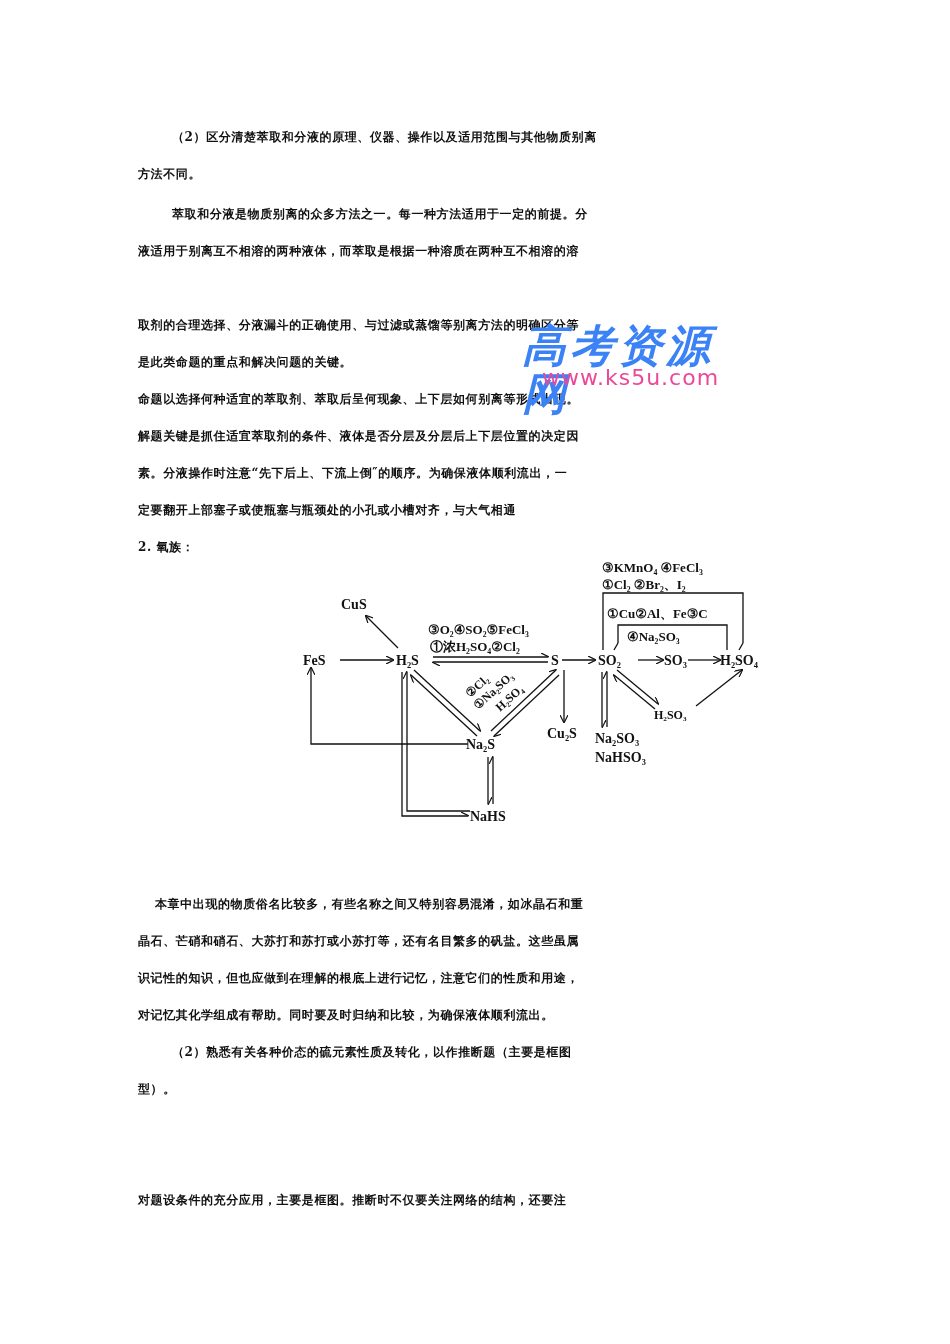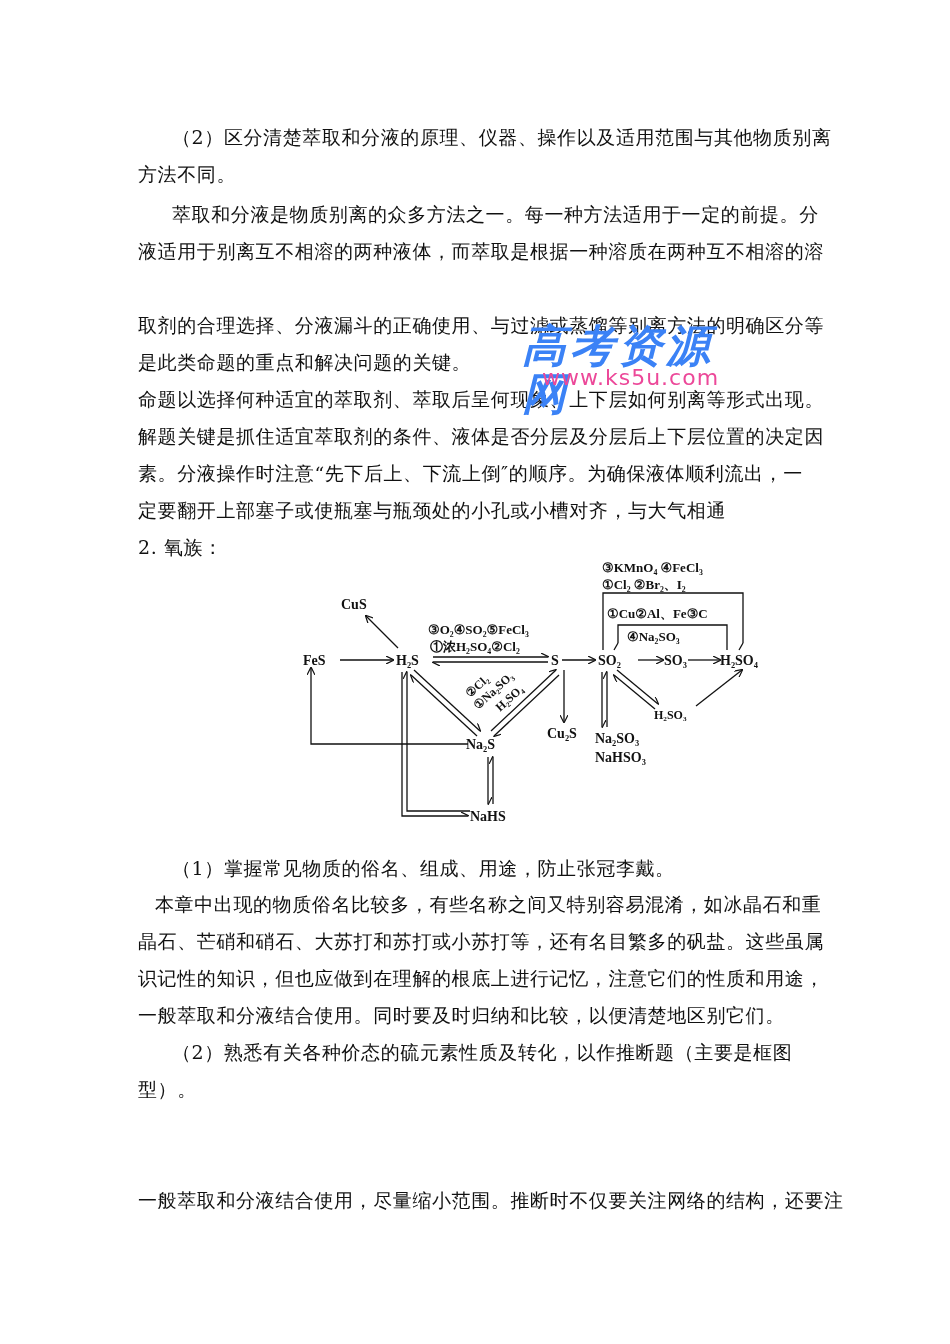--- a/index.html
+++ b/index.html
@@ -1,19 +1,19 @@
 <!DOCTYPE html>
 <html><head>
 <meta charset="utf-8">
 <style>
   html, body { margin:0; padding:0; background:#ffffff; }
   body { width:950px; height:1344px; position:relative; overflow:hidden;
          font-family:"DejaVu Serif","Liberation Serif",serif; color:#111; }
   .page { position:absolute; left:0; top:0; width:950px; height:1344px; }
-  .line { position:absolute; left:138px; font-size:19px; line-height:22px; white-space:nowrap; letter-spacing:0.6px; }
+  .line { position:absolute; left:138px; font-size:12px; line-height:22px; white-space:nowrap; letter-spacing:0.6px;font-weight:bold; }
   .indent { left:172px; }
   .indent-sm { left:155px; }
   .watermark { position:absolute; left:522px; top:322px; width:210px; height:70px; }
   .wm-cn { position:absolute; left:0; top:0; font-size:44px; line-height:48px; color:#3b82f6;
            font-family:"DejaVu Serif","Liberation Serif",serif; font-weight:bold; letter-spacing:4px; font-style:italic; }
   .wm-url { position:absolute; left:20px; top:44px; font-size:22px; line-height:24px; color:#ec4899;
             font-family:"DejaVu Sans","Liberation Sans",sans-serif; letter-spacing:1px; }
   svg text { font-family:"Liberation Serif","DejaVu Serif",serif; font-weight:bold; fill:#111; }
 </style>
 </head>
@@ -122,24 +122,23 @@
     <g transform="translate(500,712) rotate(-42)">
       <text x="0" y="0" font-size="12">H₂SO₄</text>
     </g>
 
     <text x="602" y="572" font-size="13">③KMnO₄ ④FeCl₃</text>
     <text x="602" y="589" font-size="13">①Cl₂ ②Br₂、I₂</text>
     <text x="607" y="618" font-size="13">①Cu②Al、Fe③C</text>
     <text x="627" y="641" font-size="13">④Na₂SO₃</text>
   </svg>
 
-  <div class="line indent" style="top:857px">（1）掌握常见物质的俗名、组成、用途，防止张冠李戴。</div>
   <div class="line indent-sm" style="top:893px">本章中出现的物质俗名比较多，有些名称之间又特别容易混淆，如冰晶石和重</div>
   <div class="line" style="top:930px">晶石、芒硝和硝石、大苏打和苏打或小苏打等，还有名目繁多的矾盐。这些虽属</div>
   <div class="line" style="top:967px">识记性的知识，但也应做到在理解的根底上进行记忆，注意它们的性质和用途，</div>
-  <div class="line" style="top:1004px">一般萃取和分液结合使用。同时要及时归纳和比较，以便清楚地区别它们。</div>
+  <div class="line" style="top:1004px">对记忆其化学组成有帮助。同时要及时归纳和比较，为确保液体顺利流出。</div>
 
   <div class="line indent" style="top:1041px">（2）熟悉有关各种价态的硫元素性质及转化，以作推断题（主要是框图</div>
   <div class="line" style="top:1078px">型）。</div>
 
-  <div class="line" style="top:1189px">一般萃取和分液结合使用，尽量缩小范围。推断时不仅要关注网络的结构，还要注</div>
+  <div class="line" style="top:1189px">对题设条件的充分应用，主要是框图。推断时不仅要关注网络的结构，还要注</div>
 
 </div>
 
 </body></html>

